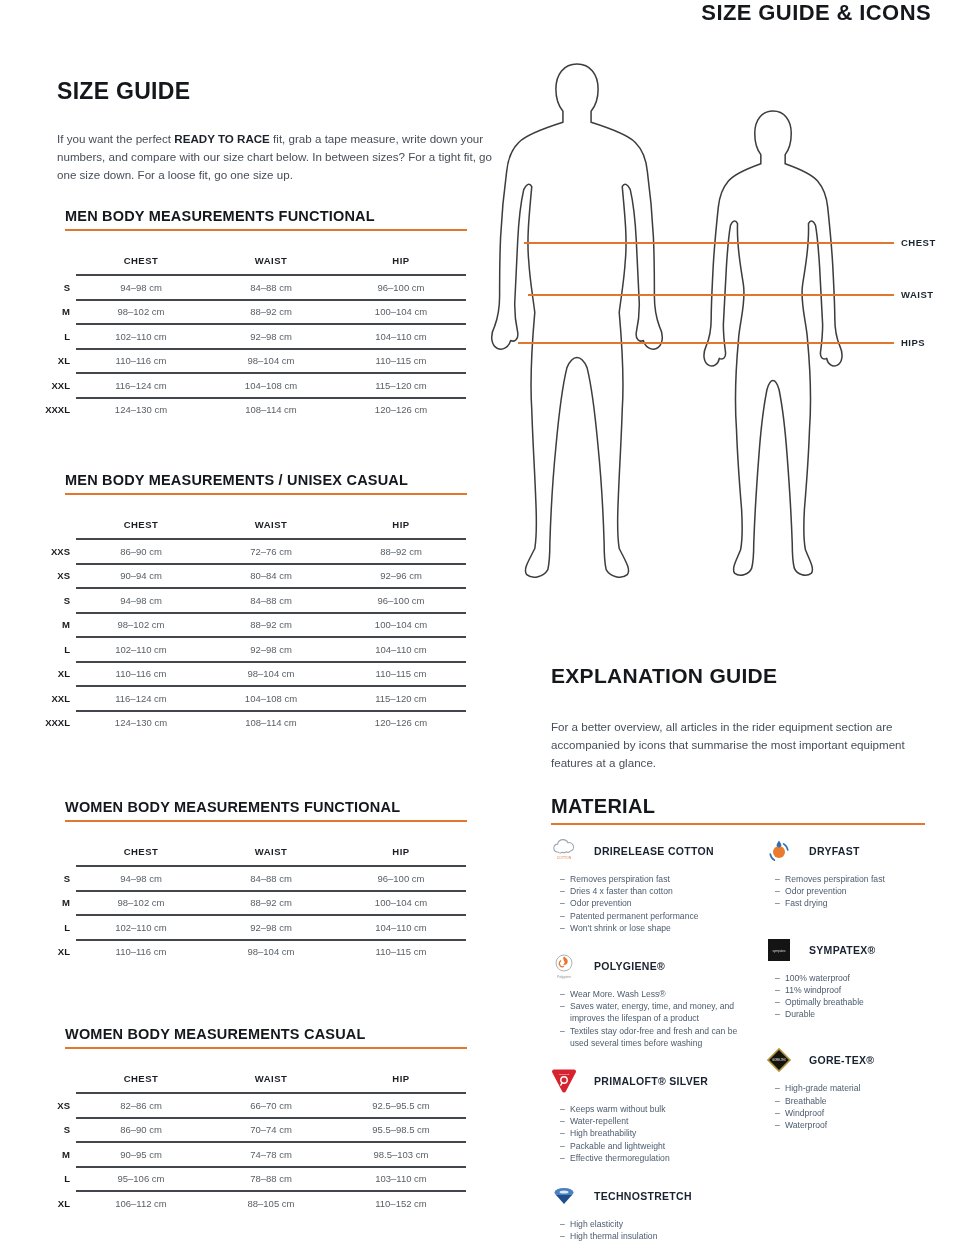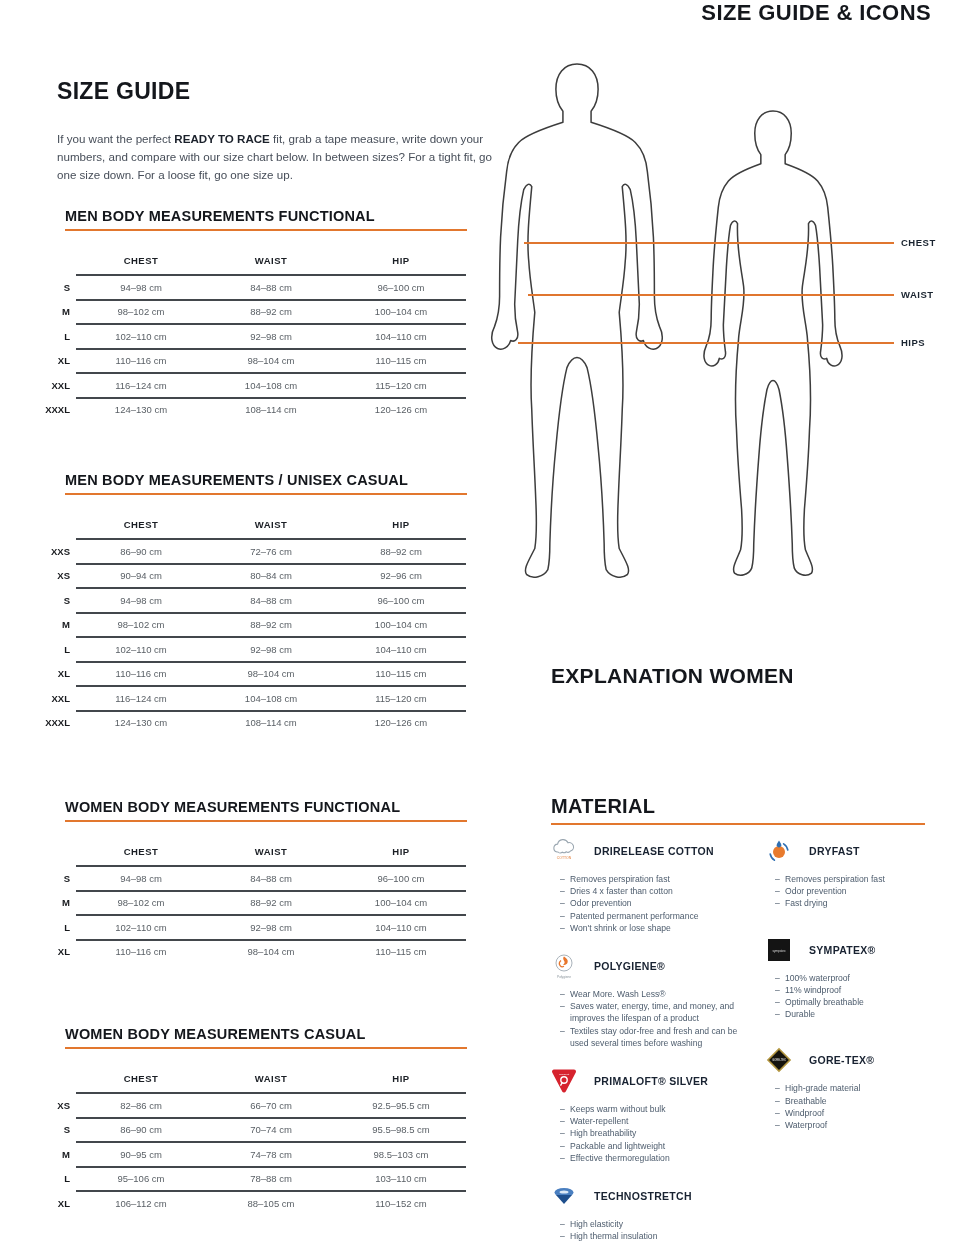--- a/index.html
+++ b/index.html
@@ -288,21 +288,22 @@
       C123,67 111,62 97,57 L97,48 C101,43 103,35 103,27 C103,14 96,5 85,5 Z"></path>
   </svg>
 
   <div class="measure-line" style="left:524px;top:242px;width:370px"></div>
   <div class="measure-line" style="left:528px;top:294px;width:366px"></div>
   <div class="measure-line" style="left:518px;top:342px;width:376px"></div>
   <div class="measure-label" style="left:901px;top:237px">CHEST</div>
   <div class="measure-label" style="left:901px;top:289px">WAIST</div>
   <div class="measure-label" style="left:901px;top:337px">HIPS</div>
 
-  <div class="h-explanation">EXPLANATION WOMEN</div>
+  <div class="h-explanation">EXPLANATION GUIDE</div>
+  <p class="expl-body">For a better overview, all articles in the rider equipment section are accompanied by icons that summarise the most important equipment features at a glance.</p>
 
   <div class="h-material">MATERIAL</div>
 
   <div class="mat-col left">
       <div class="mat-item">
         <div class="mat-head">
           <span class="mat-icon"><svg viewBox="0 0 26 26">
               <path d="M6 14a4 4 0 0 1 .6-7.9A5.5 5.5 0 0 1 17 4.8A4.2 4.2 0 0 1 19.5 13c-1 1.3-3 1.6-4.4.8-1 1-2.6 1.2-3.8.4-1.3 1-3.4.8-4.3-.2z" fill="none" stroke="#9aa6b0" stroke-width="1.1"></path>
               <text x="13" y="20.5" font-size="3.4" fill="#e2772e" text-anchor="middle" font-family="Liberation Sans, sans-serif">COTTON</text>
             </svg></span>

